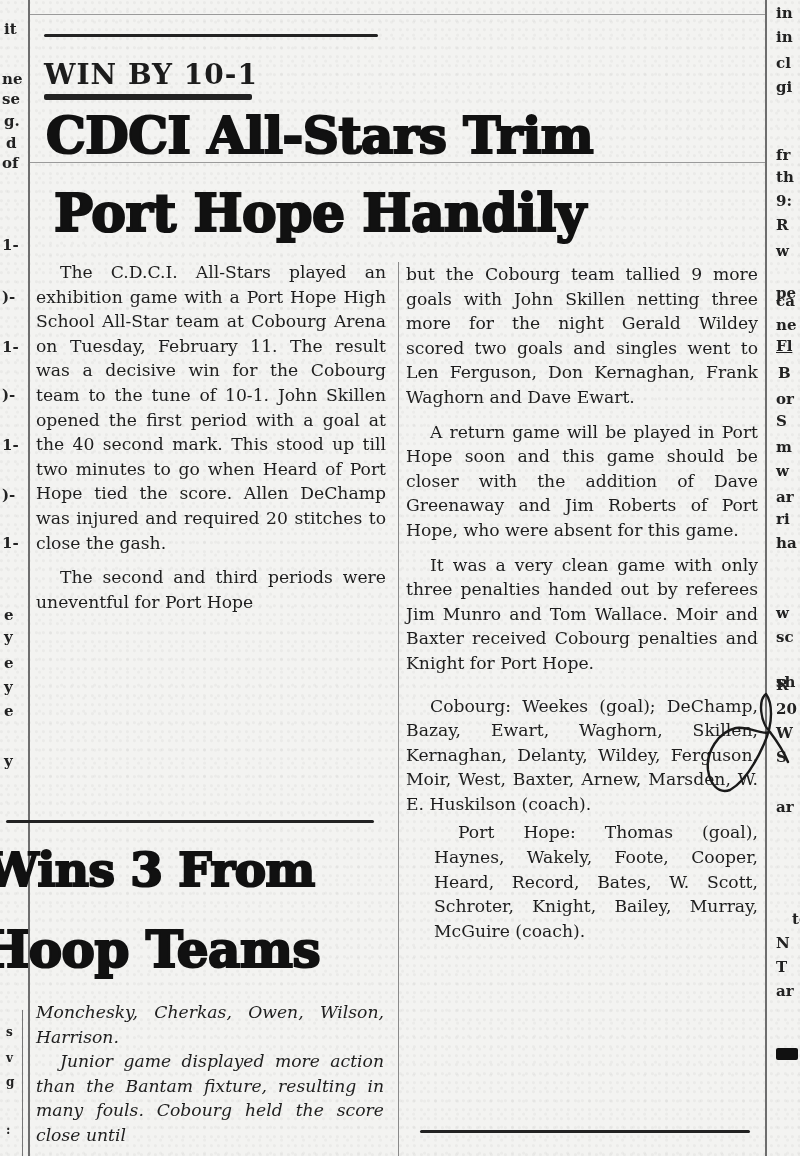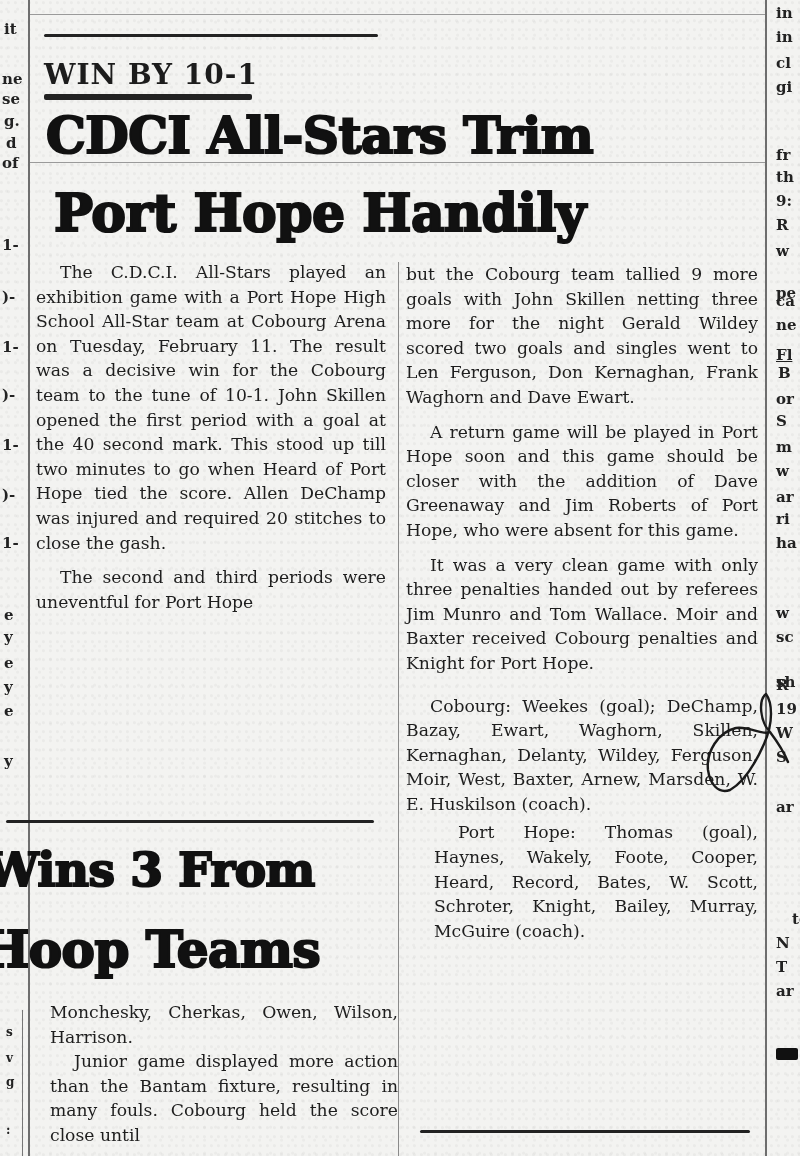--- a/index.html
+++ b/index.html
@@ -95,34 +95,34 @@
     <div style="left:6px; top:56px;">cl</div>
     <div style="left:6px; top:80px;">gi</div>
     <div style="left:6px; top:148px;">fr</div>
     <div style="left:6px; top:170px;">th</div>
     <div style="left:6px; top:194px;">9:</div>
     <div style="left:6px; top:218px;">R</div>
     <div style="left:6px; top:244px;">w</div>
     <div style="left:6px; top:286px;">pe</div>
     <div style="left:6px; top:294px;">ca</div>
     <div style="left:6px; top:318px;">ne</div>
-    <div style="left:6px; top:348px;text-decoration:underline;">Fl</div>
+    <div style="left:6px; top:339px;text-decoration:underline;">Fl</div>
     <div style="left:8px; top:366px;">B</div>
     <div style="left:6px; top:392px;">or</div>
     <div style="left:6px; top:414px;">S</div>
     <div style="left:6px; top:440px;">m</div>
     <div style="left:6px; top:464px;">w</div>
     <div style="left:6px; top:490px;">ar</div>
     <div style="left:6px; top:512px;">ri</div>
     <div style="left:6px; top:536px;">ha</div>
     <div style="left:6px; top:606px;">w</div>
     <div style="left:6px; top:630px;">sc</div>
     <div style="left:6px; top:654px;margin-top:21px;">sh</div>
     <div style="left:6px; top:678px;">R</div>
-    <div style="left:6px; top:702px;">19</div>
+    <div style="left:6px; top:702px;">20</div>
     <div style="left:6px; top:726px;">W</div>
     <div style="left:6px; top:750px;">S</div>
     <div style="left:6px; top:800px;">ar</div>
     <div style="left:6px; top:912px;margin-left:16px;">te</div>
     <div style="left:6px; top:936px;">N</div>
     <div style="left:6px; top:960px;">T</div>
     <div style="left:6px; top:984px;">ar</div>
     <div style="left:6px; top:1048px; width:22px; height:12px; background:#111; border-radius:2px;"></div>
   </div>
 
@@ -146,21 +146,21 @@
     </p>
     <p class="ind" style="margin-top:4px;margin-left:28px;">
       <span>Port Hope:</span>
       <span>Thomas (goal), Haynes, Wakely, Foote, Cooper, Heard, Record, Bates, W. Scott, Schroter, Knight, Bailey, Murray, McGuire (coach).</span>
     </p>
   </div>
 
   <div class="headline h3" style="left:-14px;">Wins 3 From</div>
   <div class="headline h4" style="left:-18px;">Hoop Teams</div>
   <div class="vrule" style="left:22px; top:1010px; bottom:0; width:1px; background:#777;"></div>
-  <div class="col" style="left:50px; top:1000px; width:348px;">
+  <div class="col" style="left:36px; top:1000px; width:348px;font-style:italic;">
     <p>Monchesky, Cherkas, Owen, Wilson, Harrison.</p>
     <p class="ind">Junior game displayed more action than the Bantam fixture, resulting in many fouls. Cobourg held the score close until</p>
   </div>
 
   <svg class="scribble" width="90" height="110" viewBox="0 0 90 110">
     <path d="M66 2 C58 8 60 30 70 40 C76 48 84 60 88 70 M66 2 C72 10 74 30 64 52 C56 70 44 90 30 98 C18 102 10 92 8 78 C6 60 18 40 36 36 C50 34 62 44 70 40" fill="none" stroke="#1a1a1a" stroke-width="2.4" stroke-linecap="round"></path>
   </svg>
 </div>
 
 </body></html>

